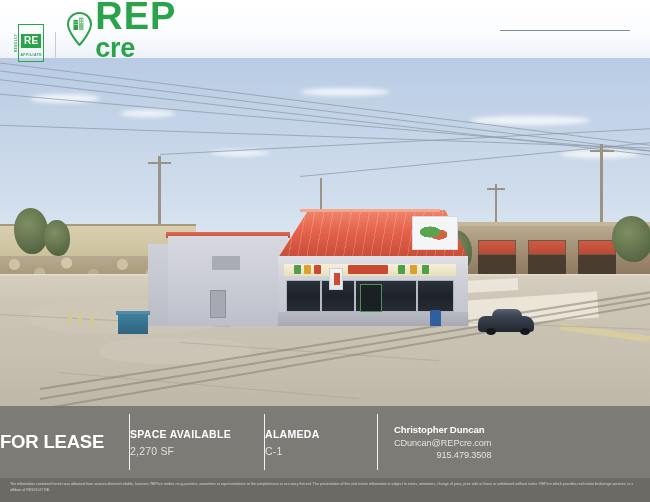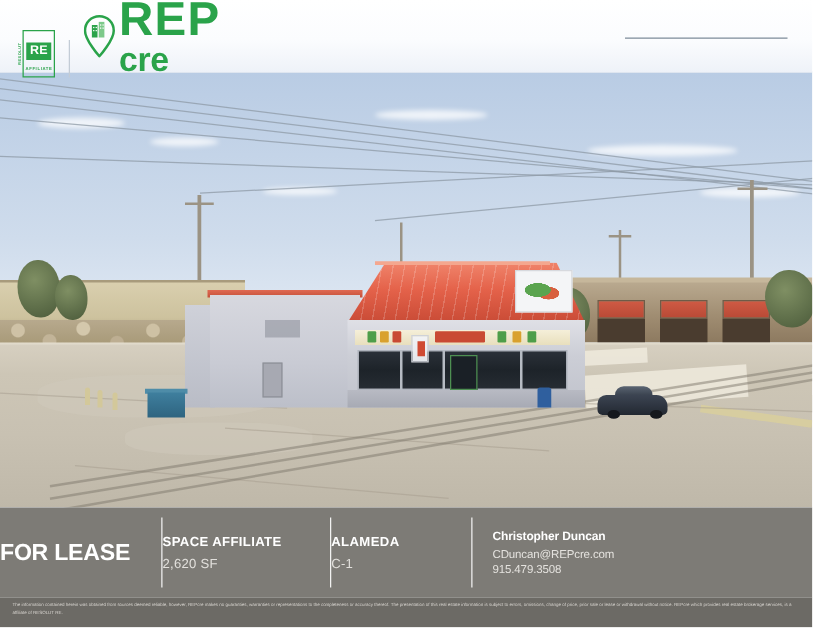--- a/index.html
+++ b/index.html
@@ -270,21 +270,21 @@
   .col-title {
     color:#ffffff; font-weight:bold; font-size:10.5px; letter-spacing:.3px; white-space:nowrap;
   }
   .col-value {
     color:#e2e0dc; font-size:10.5px; margin-top:5px; letter-spacing:.2px; white-space:nowrap;
   }
   .contacts { display:flex; gap:16px; padding-left:4px; }
   .contact { display:flex; flex-direction:column; }
   .c-name { color:#ffffff; font-weight:bold; font-size:9.6px; letter-spacing:-0.1px; white-space:nowrap; }
   .c-email { color:#e4e2de; font-size:9.2px; margin-top:2.5px; letter-spacing:-0.1px; white-space:nowrap; }
-  .c-phone { color:#e4e2de; font-size:9.2px; margin-top:2px; letter-spacing:-0.1px; white-space:nowrap; }
+  .c-phone { color:#e4e2de; font-size:9.2px; margin-top:2px; letter-spacing:-0.1px; white-space:nowrap;text-align:right; }
 
   
   .disclaimer {
     position:absolute; left:0; top:478px; width:650px; height:24px;
     background:rgba(96,93,88,.92);
     padding:4px 10px 0 10px; z-index:7;
   }
   .disclaimer p {
     color:#d8d5d0; font-size:3.6px; line-height:1.55; letter-spacing:0px;
   }
@@ -449,22 +449,22 @@
   </div>
 
   <div class="bottombar">
 
     <div class="col" style="width:130px;">
       <div class="forlease">FOR LEASE</div>
       <div class="col-sep" style="right:0;"></div>
     </div>
 
     <div class="col" style="width:135px;">
-      <div class="col-title">SPACE AFFILIATE</div>
-      <div class="col-value">2,620 SF</div>
+      <div class="col-title">SPACE AVAILABLE</div>
+      <div class="col-value">2,270 SF</div>
       <div class="col-sep" style="right:0;"></div>
     </div>
 
     <div class="col" style="width:113px;">
       <div class="col-title">ALAMEDA</div>
       <div class="col-value">C-1</div>
       <div class="col-sep" style="right:0;"></div>
     </div>
 
     <div class="col" style="flex:1; align-items:flex-start; padding-left:12px;">

